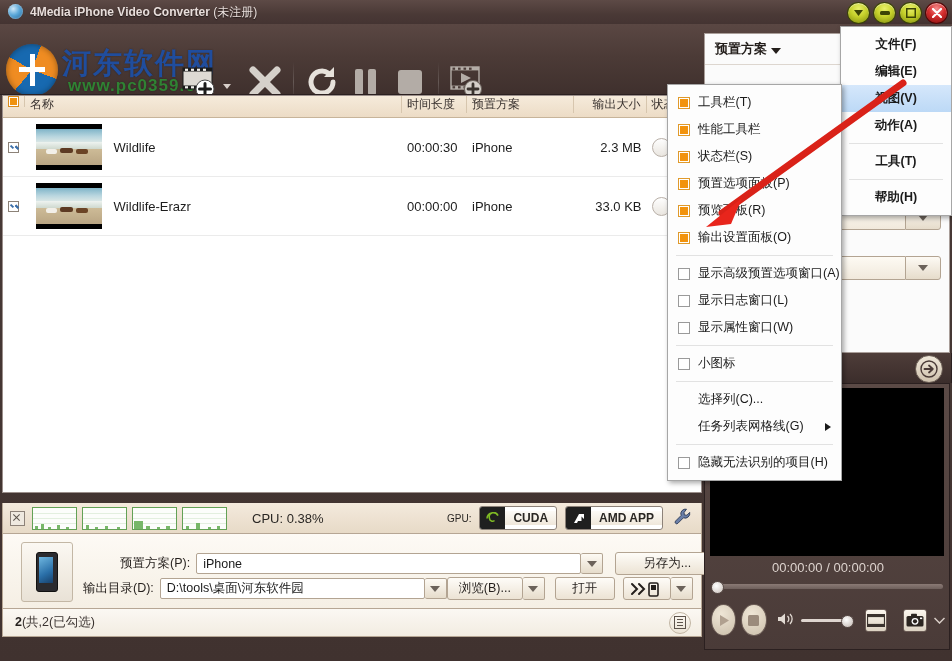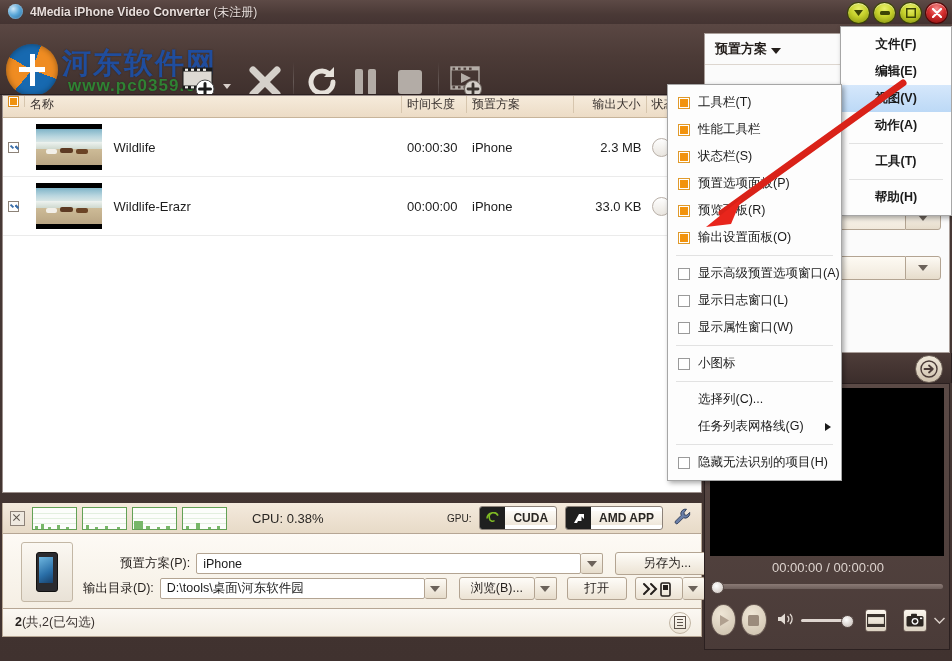--- a/index.html
+++ b/index.html
@@ -588,21 +588,21 @@
           <span class="caret"></span>
         </span>
     </div>
 
     <div class="frow" style="left:80px;top:43px;">
       <span class="flabel">输出目录(D):</span>
       <span class="fld" style="width:265px;">D:\tools\桌面\河东软件园</span>
       <span class="ddbtn attached">
           <span class="caret"></span>
         </span>
-      <span class="btn" style="margin-left:12px;width:76px;">浏览(B)...</span>
+      <span class="btn" style="width:76px;">浏览(B)...</span>
       <span class="ddbtn attached" style="height:23px;">
           <span class="caret"></span>
         </span>
       <span class="btn" style="margin-left:10px;width:46px;">打开</span>
       <span class="btn" style="margin-left:8px;width:48px;padding:0;">
         <svg width="34" height="16" viewBox="0 0 34 16">
           <path d="M2 3 L7 8 L2 13 M9 3 L14 8 L9 13" fill="none" stroke="#241f1c" stroke-width="2" stroke-linecap="round"></path>
           <rect x="19" y="2" width="9" height="13" rx="1.5" fill="none" stroke="#241f1c" stroke-width="1.6"></rect>
           <rect x="21" y="4" width="5" height="5" fill="#241f1c"></rect>
         </svg>

